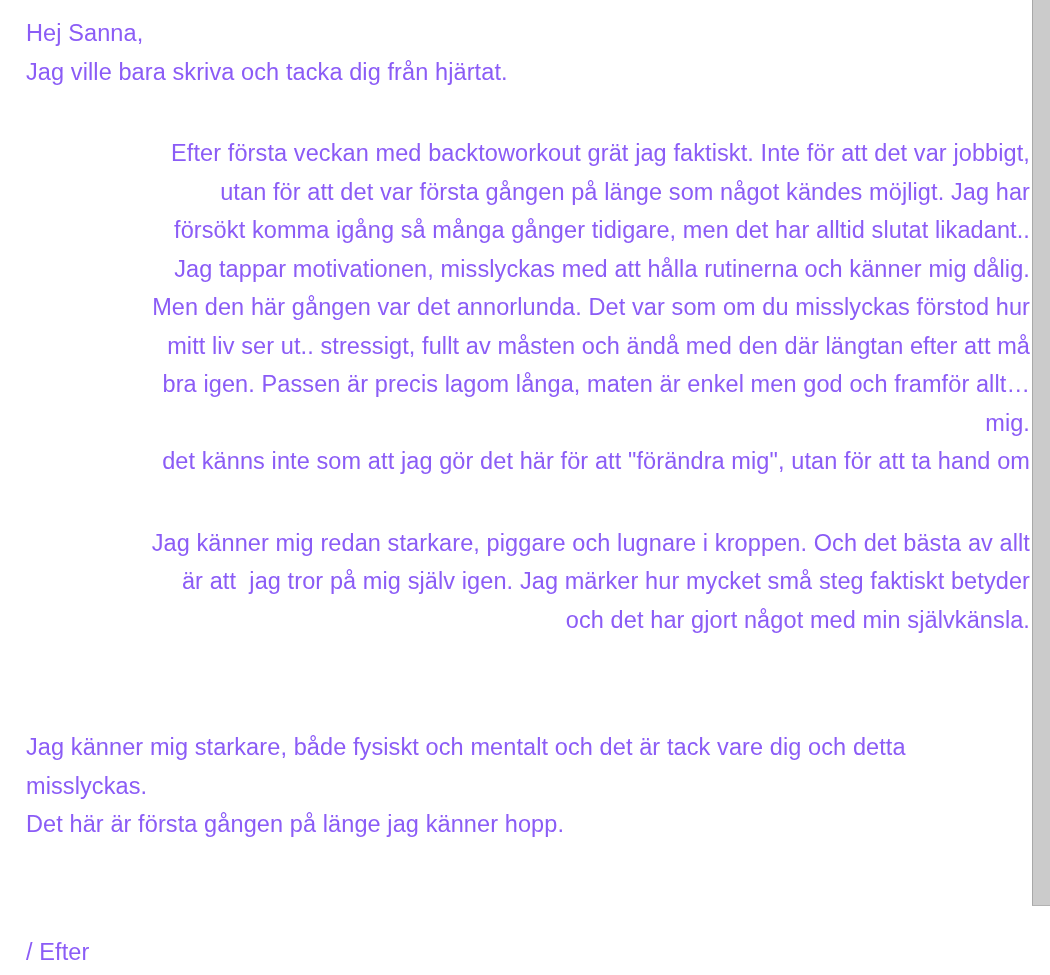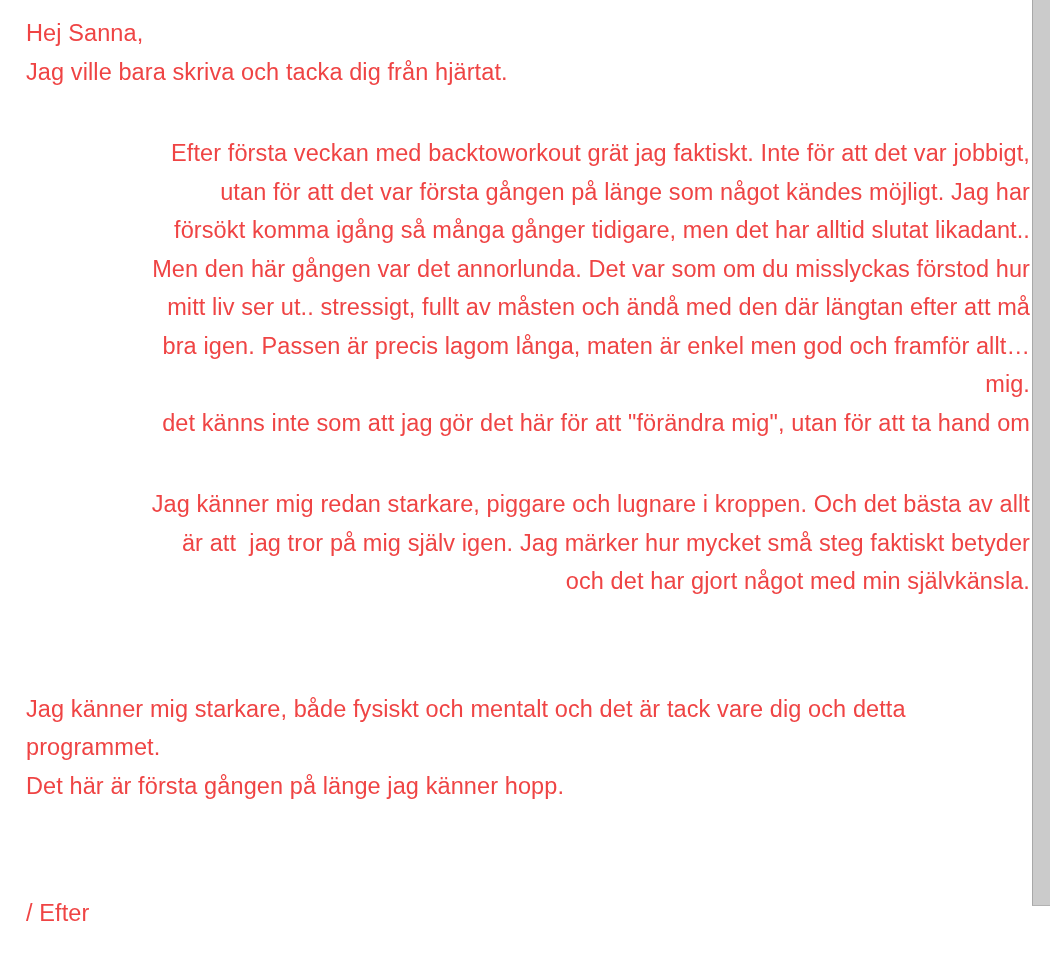--- a/index.html
+++ b/index.html
@@ -13,21 +13,21 @@
     height: 975px;
     background: #ffffff;
     overflow: hidden;
     font-family: "Liberation Sans", sans-serif;
   }
   .content {
     position: absolute;
     top: 14px;
     left: 26px;
     right: 20px;
-    color: #ef4444;
+    color: #8b5cf6;
     font-size: 23.5px;
     line-height: 38.5px;
     letter-spacing: 0.1px;
   }
   .para { margin: 0; padding: 0; }
   .gap-1 { margin-top: 43px; text-align: right; }   
   .gap-2 { margin-top: 89px; }   
   .line {
     white-space: pre;
     min-height: 38.5px;
@@ -51,34 +51,35 @@
 
   <div class="content">
     <div class="para">
         <div class="line">Hej Sanna,</div>
         <div class="line">Jag ville bara skriva och tacka dig från hjärtat.</div>
       </div>
     <div class="para gap-1">
         <div class="line">Efter första veckan med backtoworkout grät jag faktiskt. Inte för att det var jobbigt,</div>
         <div class="line">utan för att det var första gången på länge som något kändes möjligt. Jag har</div>
         <div class="line">försökt komma igång så många gånger tidigare, men det har alltid slutat likadant..</div>
+        <div class="line">Jag tappar motivationen, misslyckas med att hålla rutinerna och känner mig dålig.</div>
         <div class="line">Men den här gången var det annorlunda. Det var som om du misslyckas förstod hur</div>
         <div class="line">mitt liv ser ut.. stressigt, fullt av måsten och ändå med den där längtan efter att må</div>
         <div class="line">bra igen. Passen är precis lagom långa, maten är enkel men god och framför allt…</div>
         <div class="line">mig.</div>
         <div class="line">det känns inte som att jag gör det här för att "förändra mig", utan för att ta hand om</div>
       </div>
     <div class="para gap-1">
         <div class="line">Jag känner mig redan starkare, piggare och lugnare i kroppen. Och det bästa av allt</div>
         <div class="line">är att  jag tror på mig själv igen. Jag märker hur mycket små steg faktiskt betyder</div>
         <div class="line">och det har gjort något med min självkänsla.</div>
       </div>
     <div class="para gap-2">
         <div class="line">Jag känner mig starkare, både fysiskt och mentalt och det är tack vare dig och detta</div>
-        <div class="line">programmet.</div>
+        <div class="line">misslyckas.</div>
         <div class="line">Det här är första gången på länge jag känner hopp.</div>
       </div>
     <div class="para gap-2">
         <div class="line">/ Efter</div>
       </div>
   </div>
 
   <div class="scrollbar-track"></div>
 
 </div>

